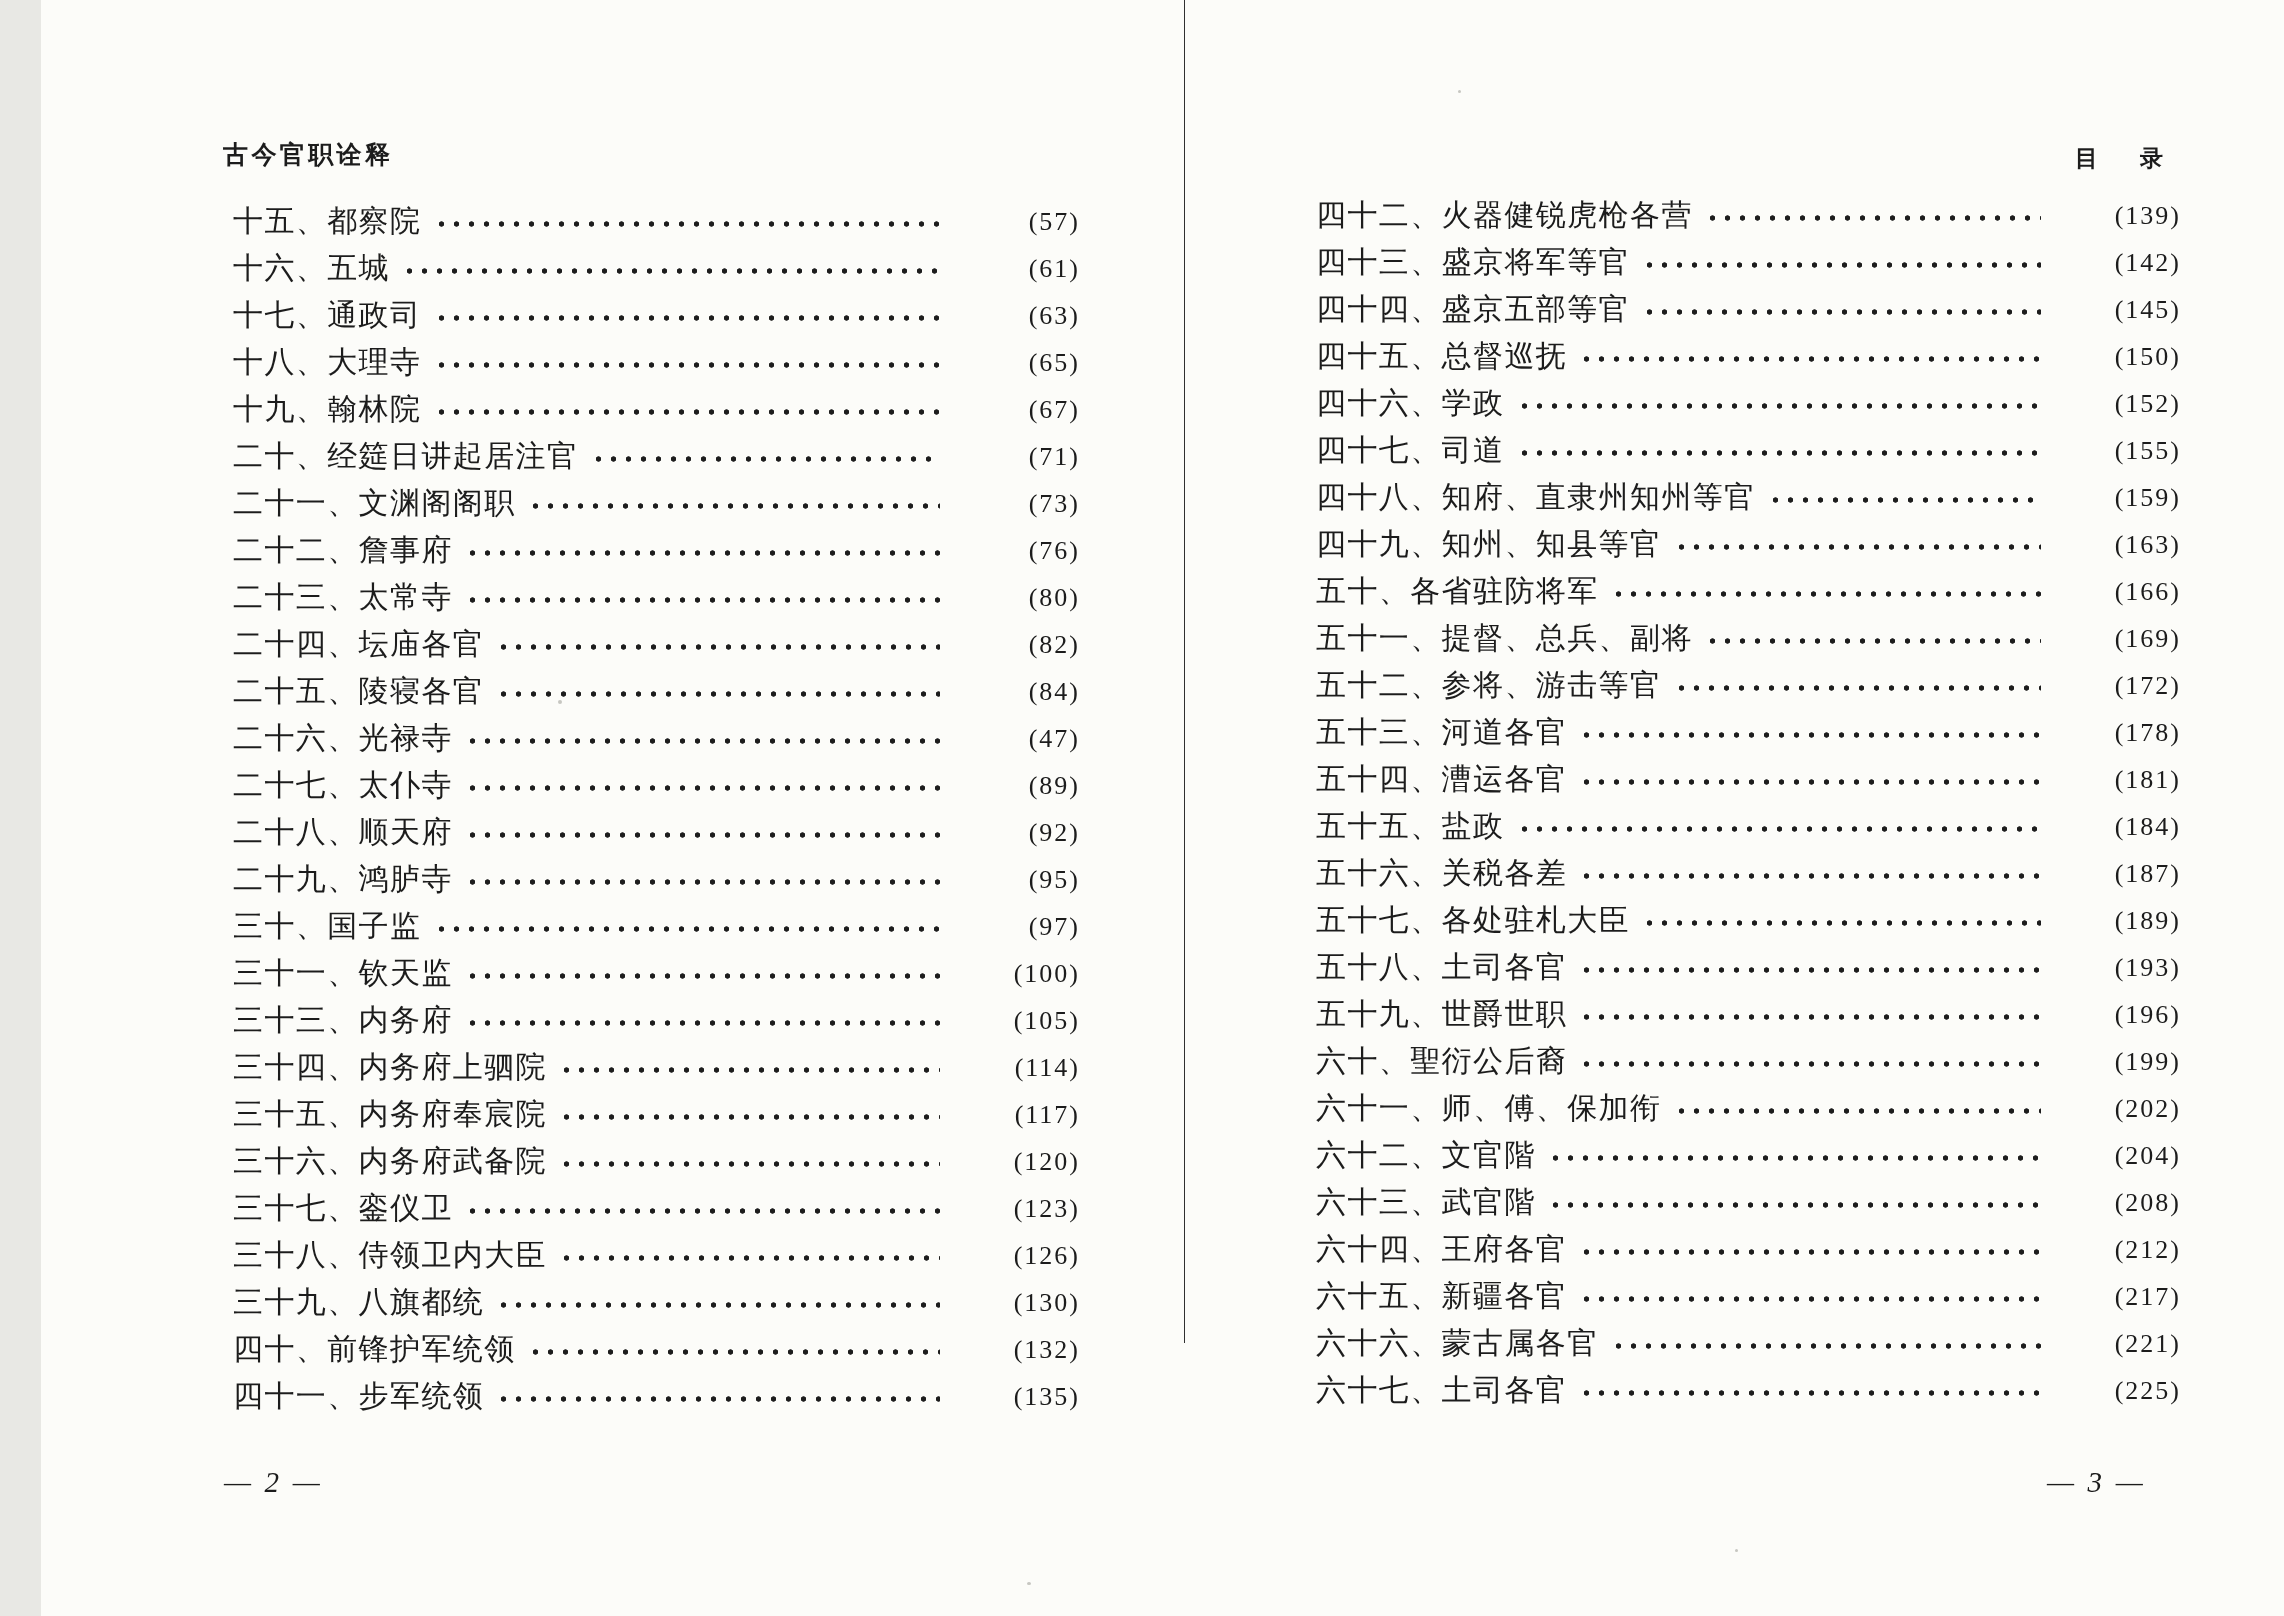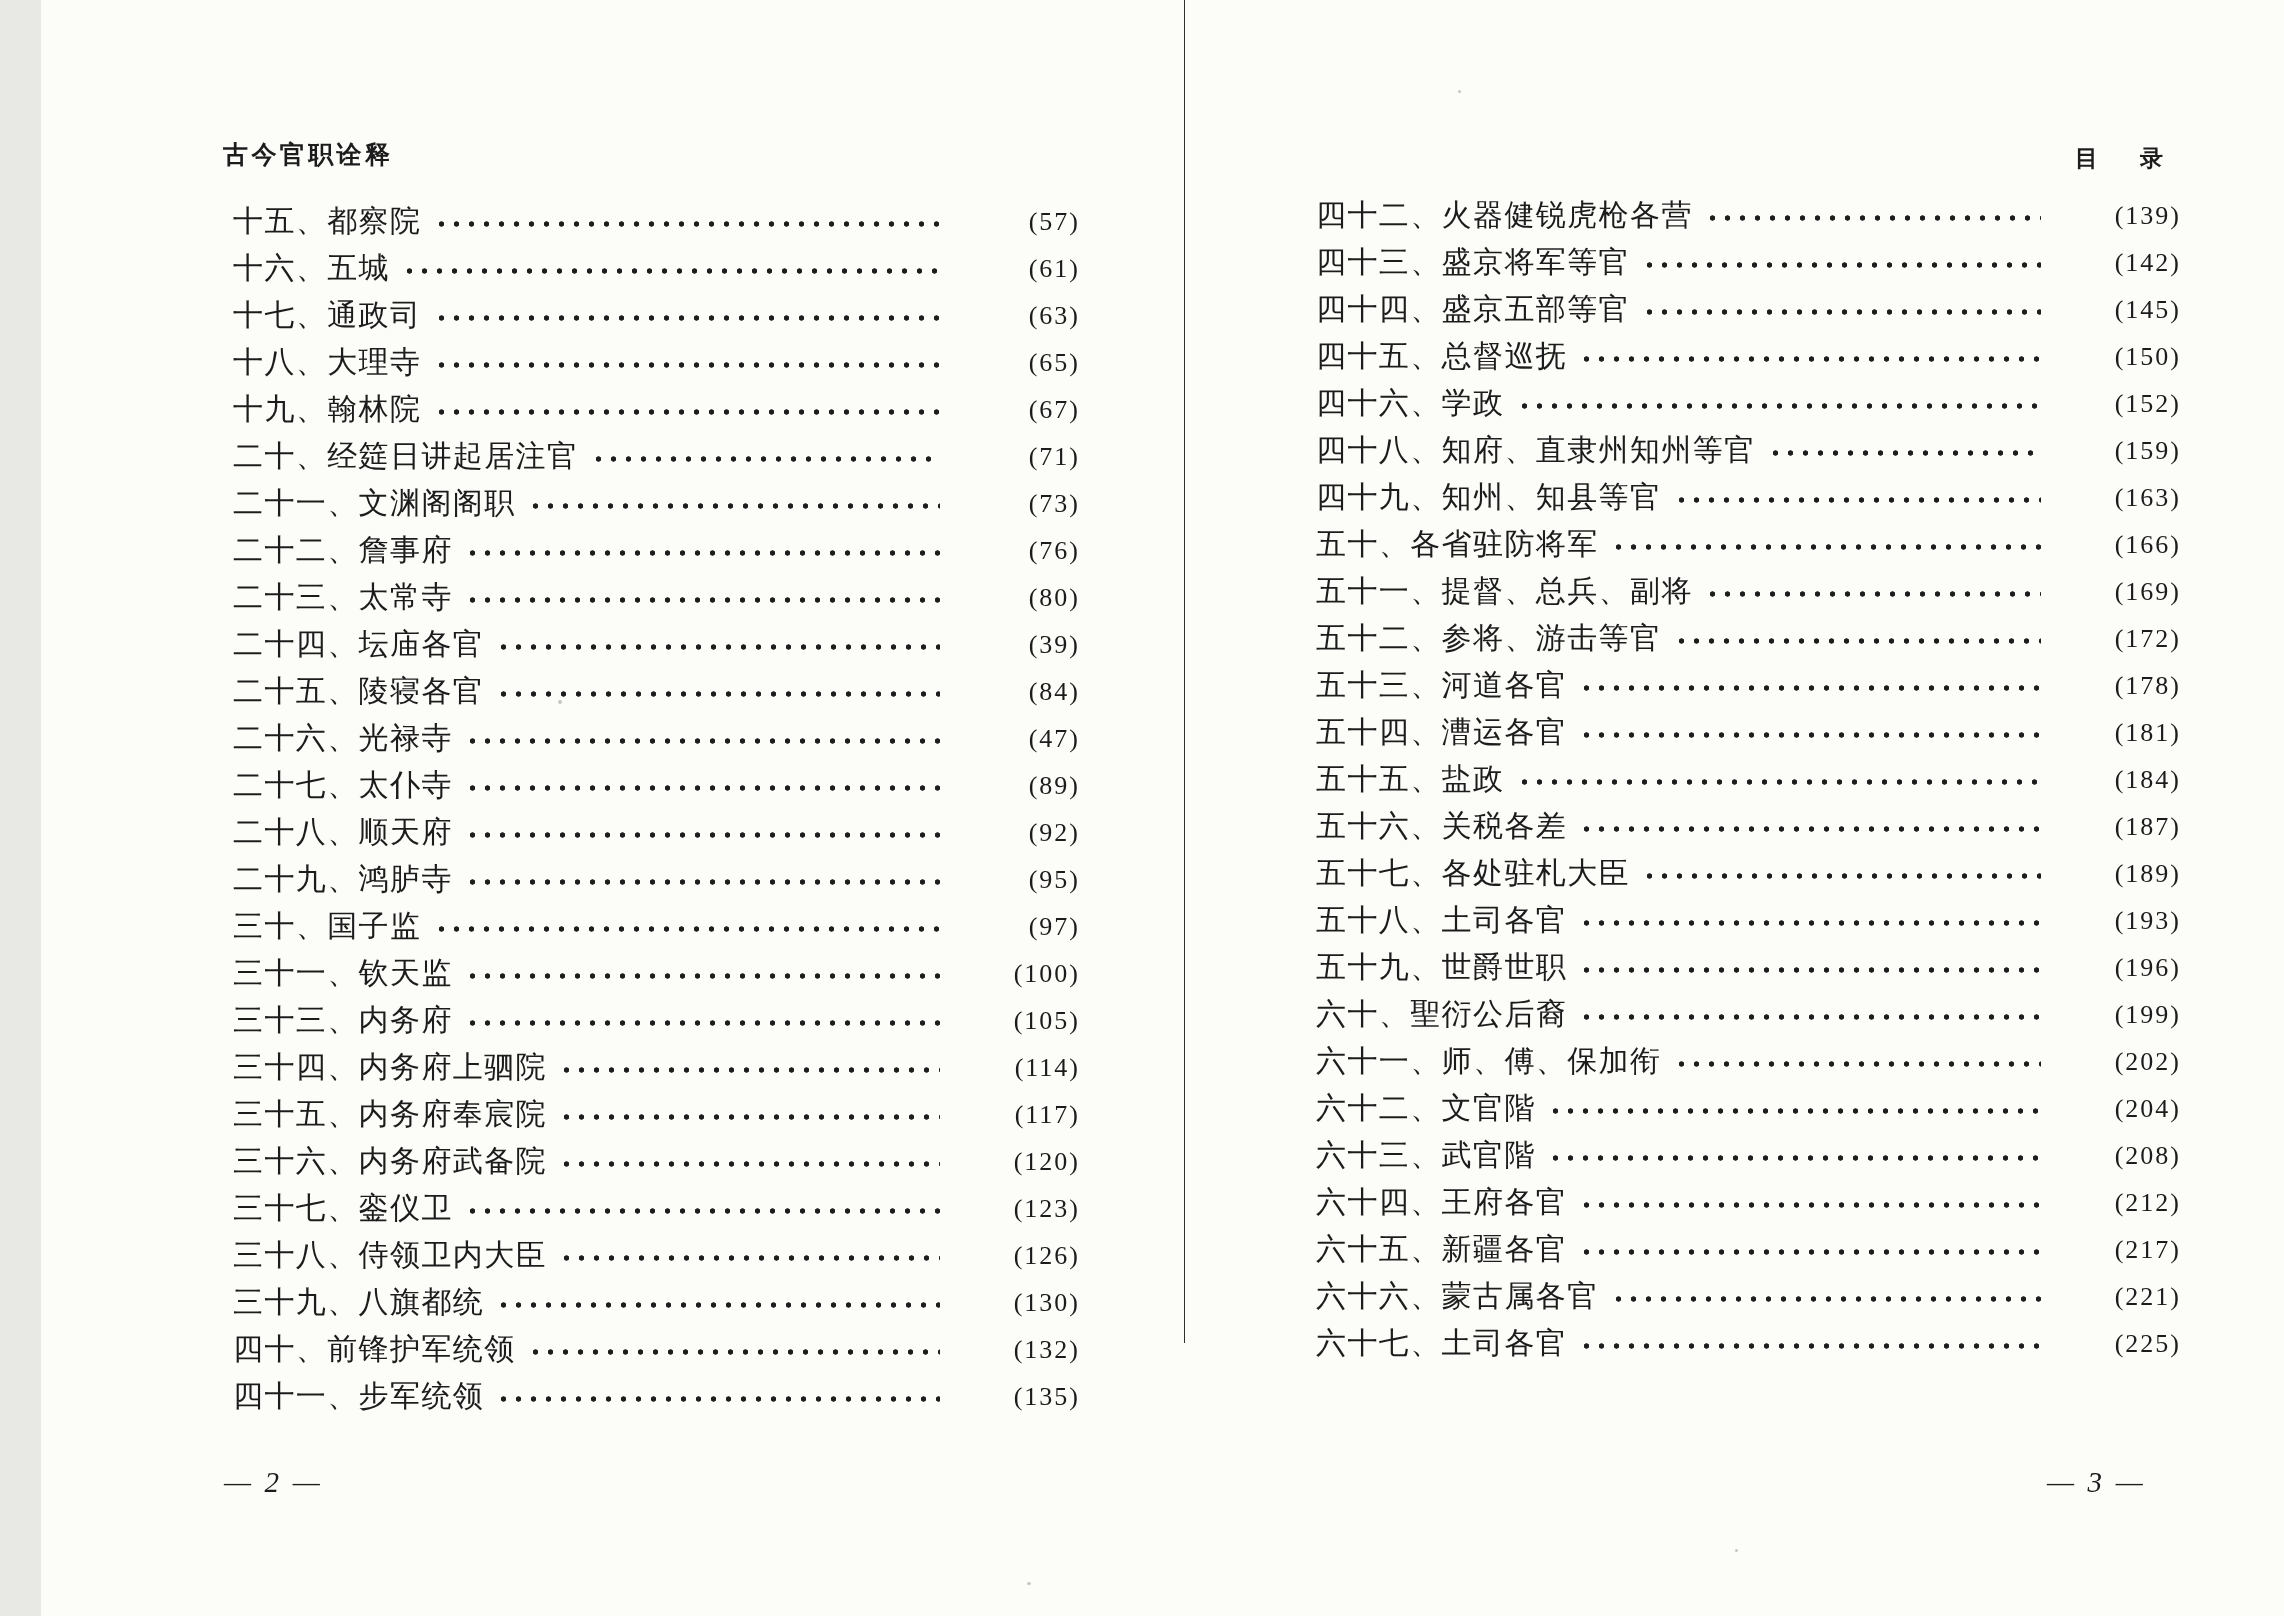--- a/index.html
+++ b/index.html
@@ -136,21 +136,21 @@
 
       <div class="toc-row">
         <span class="toc-title">二十三、太常寺</span>
         <span class="dot-leader"></span>
         <span class="toc-page">(80)</span>
       </div>
 
       <div class="toc-row">
         <span class="toc-title">二十四、坛庙各官</span>
         <span class="dot-leader"></span>
-        <span class="toc-page">(39)</span>
+        <span class="toc-page">(82)</span>
       </div>
 
       <div class="toc-row">
         <span class="toc-title">二十五、陵寝各官</span>
         <span class="dot-leader"></span>
         <span class="toc-page">(84)</span>
       </div>
 
       <div class="toc-row">
         <span class="toc-title">二十六、光禄寺</span>
@@ -279,20 +279,25 @@
         <span class="dot-leader"></span>
         <span class="toc-page">(150)</span>
       </div>
 
       <div class="toc-row">
         <span class="toc-title">四十六、学政</span>
         <span class="dot-leader"></span>
         <span class="toc-page">(152)</span>
       </div>
 
+      <div class="toc-row">
+        <span class="toc-title">四十七、司道</span>
+        <span class="dot-leader"></span>
+        <span class="toc-page">(155)</span>
+      </div>
 
       <div class="toc-row">
         <span class="toc-title">四十八、知府、直隶州知州等官</span>
         <span class="dot-leader"></span>
         <span class="toc-page">(159)</span>
       </div>
 
       <div class="toc-row">
         <span class="toc-title">四十九、知州、知县等官</span>
         <span class="dot-leader"></span>

